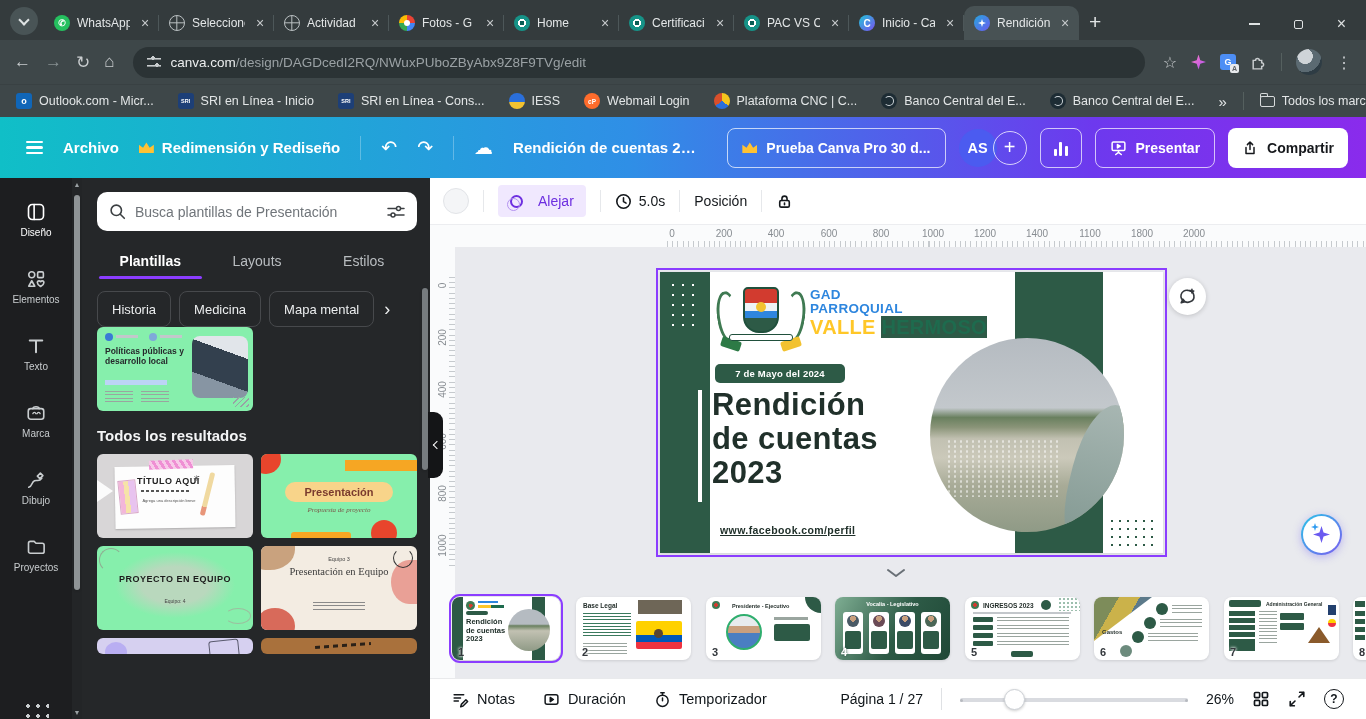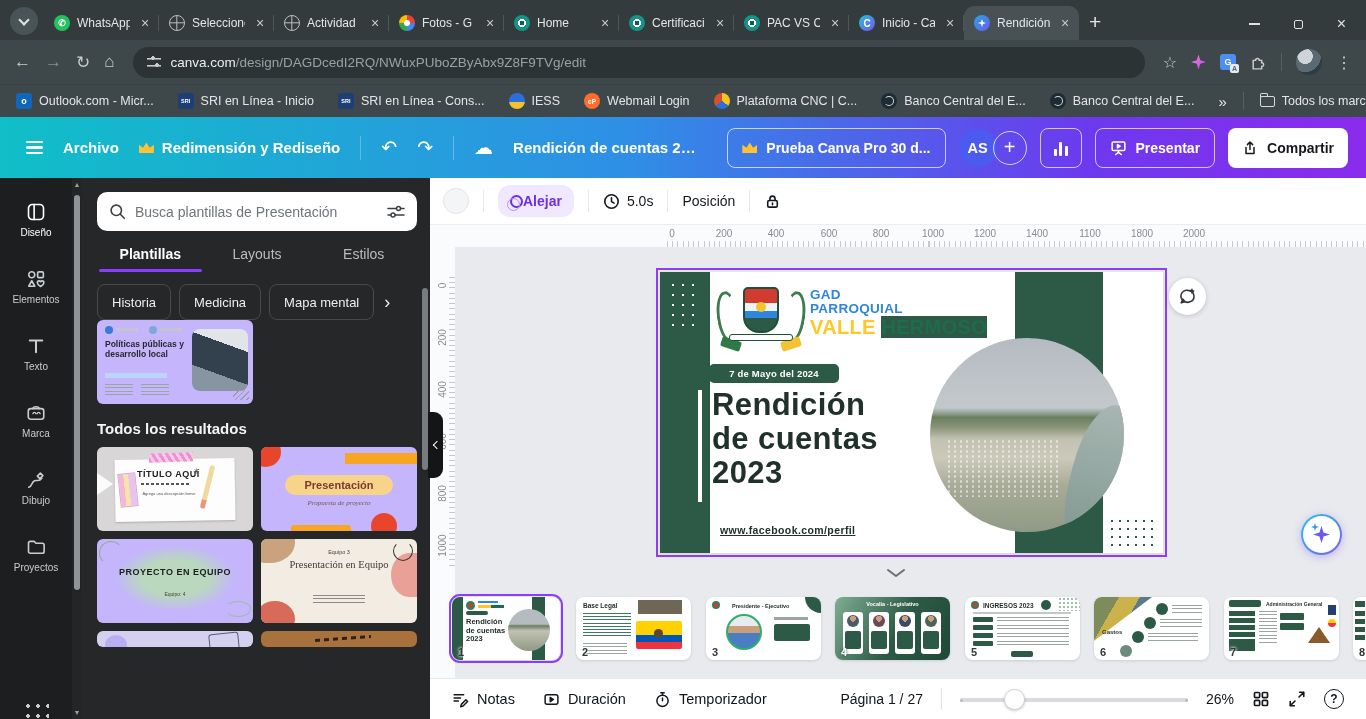--- a/index.html
+++ b/index.html
@@ -95,43 +95,43 @@
 .lscroll .arr{position:absolute;left:0;width:10px;text-align:center;color:#9aa0a3;font-size:7px}
 .lscroll .thumb{position:absolute;left:2px;top:17px;width:6px;height:395px;background:#8f9496;border-radius:3px}
 .rscroll{position:absolute;left:82px;top:178px;width:348px;height:541px;pointer-events:none}
 .rscroll .thumb{position:absolute;right:2px;top:110px;width:6px;height:182px;background:#777c7f;border-radius:3px}
 
 .panel{position:absolute;left:82px;top:178px;width:348px;height:541px;background:#252729;padding:14px 13px 0 15px;color:#eceeef;overflow:hidden}
 .searchbox{height:39px;background:#fff;border-radius:10px;display:flex;align-items:center;gap:9px;padding:0 12px}
 .searchbox svg{stroke:#3c4043;fill:none;stroke-width:1.6;stroke-linecap:round}
 .searchbox input{flex:1;border:none;outline:none;font-size:14px;color:#202124;font-family:"Liberation Sans",sans-serif;background:transparent}
 .searchbox input::placeholder{color:#70757a}
-.ptabs{display:flex;margin-top:7px}
+.ptabs{display:flex;margin-top:14px}
 .ptab{flex:1;text-align:center;font-size:14px;color:#b9bdc0;padding:8px 0 10px;position:relative}
 .ptab.active{color:#fff;font-weight:bold}
 .ptab.active::after{content:"";position:absolute;left:2px;right:2px;bottom:0;height:3px;border-radius:2px;background:#8b3dff}
 .chips{display:flex;gap:8px;margin-top:12px;align-items:center}
 .chip{height:36px;border:1px solid #47494c;border-radius:8px;display:flex;align-items:center;padding:0 14px;font-size:13px;color:#eceeef;white-space:nowrap}
 .chipmore{color:#eceeef;font-size:18px;margin-left:2px}
 .secrow{display:flex;align-items:center;justify-content:space-between;margin:18px 0 10px}
 .sectitle{font-size:15px;font-weight:bold;color:#f3f4f5}
 .seeall{font-size:13px;color:#e8eaec}
 .cardgrid{display:flex;gap:8px;flex-wrap:wrap}
-.tcard{width:156px;height:84px;border-radius:6px;position:relative;overflow:hidden;background:#c4b5fd;flex:none}
+.tcard{width:156px;height:84px;border-radius:6px;position:relative;overflow:hidden;background:#86efac;flex:none}
 
 .d{position:absolute}
 .dots-g{background:radial-gradient(circle,#2d5a46 0 1px,transparent 1.2px);background-size:5px 5px}
 .lines{background:repeating-linear-gradient(180deg,#9aa59f 0 1px,transparent 1px 3.4px)}
 .glines{background:repeating-linear-gradient(180deg,#3b7a5e 0 1px,transparent 1px 3.2px)}
 
 .ws{position:absolute;left:430px;top:178px;width:936px;height:541px;background:#e9eaee;box-shadow:inset 2px 0 3px -1px rgba(0,0,0,.25)}
 .objbar{position:absolute;left:0;top:0;right:0;height:47px;background:#fff;border-bottom:1px solid #ecedf0;display:flex;align-items:center;gap:14px;padding:0 13px;color:#14181c}
 .swatch{width:26px;height:26px;border-radius:50%;background:#f4f5f7;border:1px solid #e2e4e8}
 .obar-div{width:1px;height:22px;background:#e6e8eb}
-.animpill{height:32px;background:#f0e8fe;color:#6d2fe0;border-radius:12px;display:flex;align-items:center;gap:0;padding:0 12px;font-size:14px;font-weight:bold}
+.animpill{height:32px;background:#f0e8fe;color:#6d2fe0;border-radius:4px;display:flex;align-items:center;gap:15px;padding:0 12px;font-size:14px;font-weight:normal}
 .animic{width:13px;height:13px;border:2px solid #6d2fe0;border-radius:50%;position:relative}
 .animic::before{content:"";position:absolute;left:-5px;top:1px;width:11px;height:11px;border:1.5px solid #b493f0;border-radius:50%}
 .obaritem{display:flex;align-items:center;gap:7px;font-size:14px;color:#14181c}
 .obaritem svg{stroke:#14181c;fill:none;stroke-width:1.5;stroke-linecap:round;stroke-linejoin:round}
 
 .ruler-h{position:absolute;left:25px;top:47px;right:0;height:22px;background:#fafbfc}
 .ruler-h .num{position:absolute;top:3px;transform:translateX(-50%);font-size:10px;color:#878c91}
 .ruler-h .ticks{position:absolute;left:212px;right:0;bottom:0;height:6px;background:repeating-linear-gradient(90deg,#c6cace 0 1px,transparent 1px 5.23px)}
 .corner{position:absolute;left:0;top:47px;width:25px;height:22px;background:#fafbfc}
 .ruler-v{position:absolute;left:0;top:69px;width:25px;height:431px;background:#fafbfc}
@@ -150,21 +150,21 @@
 .laurel.r{right:2px;border-left-color:transparent;transform:rotate(8deg)}
 .shield{position:absolute;left:28px;top:2px;width:36px;height:46px;border:2px solid #20503c;border-radius:5px 5px 16px 16px;background:linear-gradient(180deg,#d23b2f 0 34%,#eef3f5 34% 52%,#2e86de 52% 70%,#2d5a46 70%);overflow:hidden}
 .shield::before{content:"";position:absolute;left:50%;top:30%;width:10px;height:10px;margin-left:-5px;background:#f2c230;border-radius:50%}
 .flagL{position:absolute;left:6px;bottom:6px;width:20px;height:10px;background:#2d7a46;transform:rotate(18deg);border-radius:2px}
 .flagR{position:absolute;right:6px;bottom:6px;width:20px;height:10px;background:#f2c230;transform:rotate(-18deg);border-radius:2px}
 .ribbon{position:absolute;left:14px;bottom:14px;width:64px;height:7px;background:#fff;border:1px solid #20503c;border-radius:3px}
 .orgtxt{position:absolute;left:150px;top:16px;line-height:1.04}
 .org-b{font-size:13.5px;font-weight:bold;color:#2e86de;letter-spacing:.3px}
 .org-big{font-size:20px;font-weight:bold;letter-spacing:.3px;margin-top:1px}
 .org-big .y{color:#ffc728}.org-big .g{color:#1e6b4e}
-.datepill{position:absolute;left:49px;top:92px;width:130px;height:19px;background:#2d5a46;border-radius:5px;color:#fff;font-size:9.5px;font-weight:bold;display:flex;align-items:center;justify-content:center;letter-spacing:.2px}
+.datepill{position:absolute;left:55px;top:92px;width:130px;height:19px;background:#2d5a46;border-radius:5px;color:#fff;font-size:9.5px;font-weight:bold;display:flex;align-items:center;justify-content:center;letter-spacing:.2px}
 .titlebar{position:absolute;left:38px;top:118px;width:4px;height:112px;background:#fff;z-index:3}
 .stitle{position:absolute;left:52px;top:116px;font-size:31px;line-height:1.1;font-weight:800;color:#20302a;letter-spacing:.4px;z-index:3}
 .slink{position:absolute;left:60px;bottom:17px;font-size:10.5px;font-weight:bold;color:#20302a;text-decoration:underline;letter-spacing:.4px;z-index:3}
 .photo{position:absolute;left:270px;top:66px;width:194px;height:194px;border-radius:50%;z-index:2;overflow:hidden;background:linear-gradient(180deg,#b5bbc1 0%,#c3c8cc 36%,#69805f 41%,#8a9478 46%,#c2c1b2 52%,#cbc9ba 62%,#a8ab97 76%,#8f9a86 100%)}
 .photo::before{content:"";position:absolute;right:-6%;top:34%;width:34%;height:80%;background:linear-gradient(180deg,#a7b6b2,#7f968f);transform:rotate(14deg);border-radius:45%}
 .photo::after{content:"";position:absolute;left:8%;top:52%;width:60%;height:30%;background:radial-gradient(circle,rgba(255,255,255,.55) 0 1px,transparent 1.4px);background-size:6px 5px}
 
 .fbtn{position:absolute;background:#fff;border-radius:50%;display:flex;align-items:center;justify-content:center;box-shadow:0 1px 5px rgba(0,0,0,.18)}
 .aibtn{border:2px solid transparent;background:linear-gradient(#fff,#fff) padding-box,linear-gradient(135deg,#29c4e8,#7b5cf0) border-box;box-shadow:0 2px 8px rgba(100,80,240,.35)}
 .star4{clip-path:polygon(50% 0,62% 38%,100% 50%,62% 62%,50% 100%,38% 62%,0 50%,38% 38%)}

